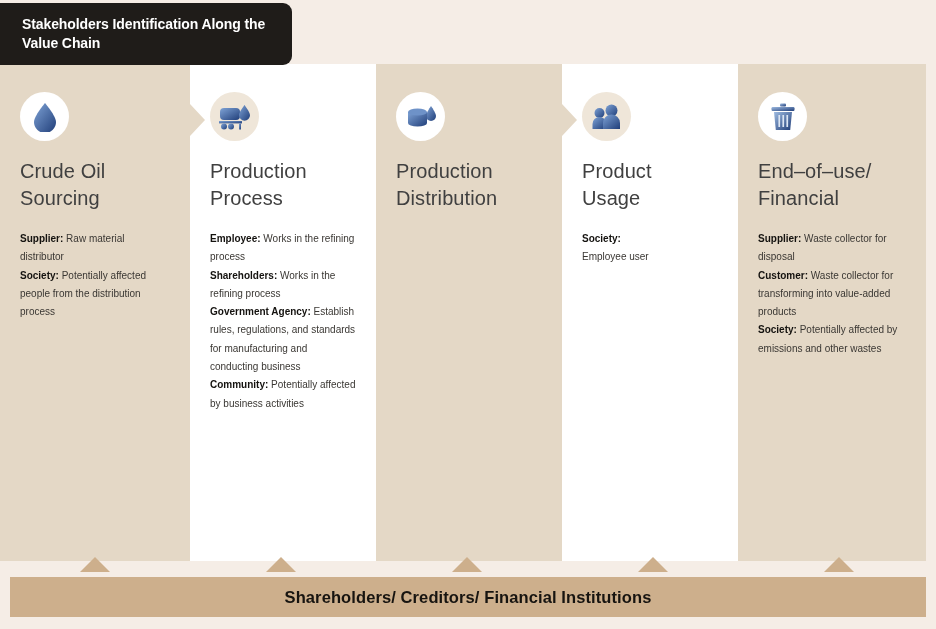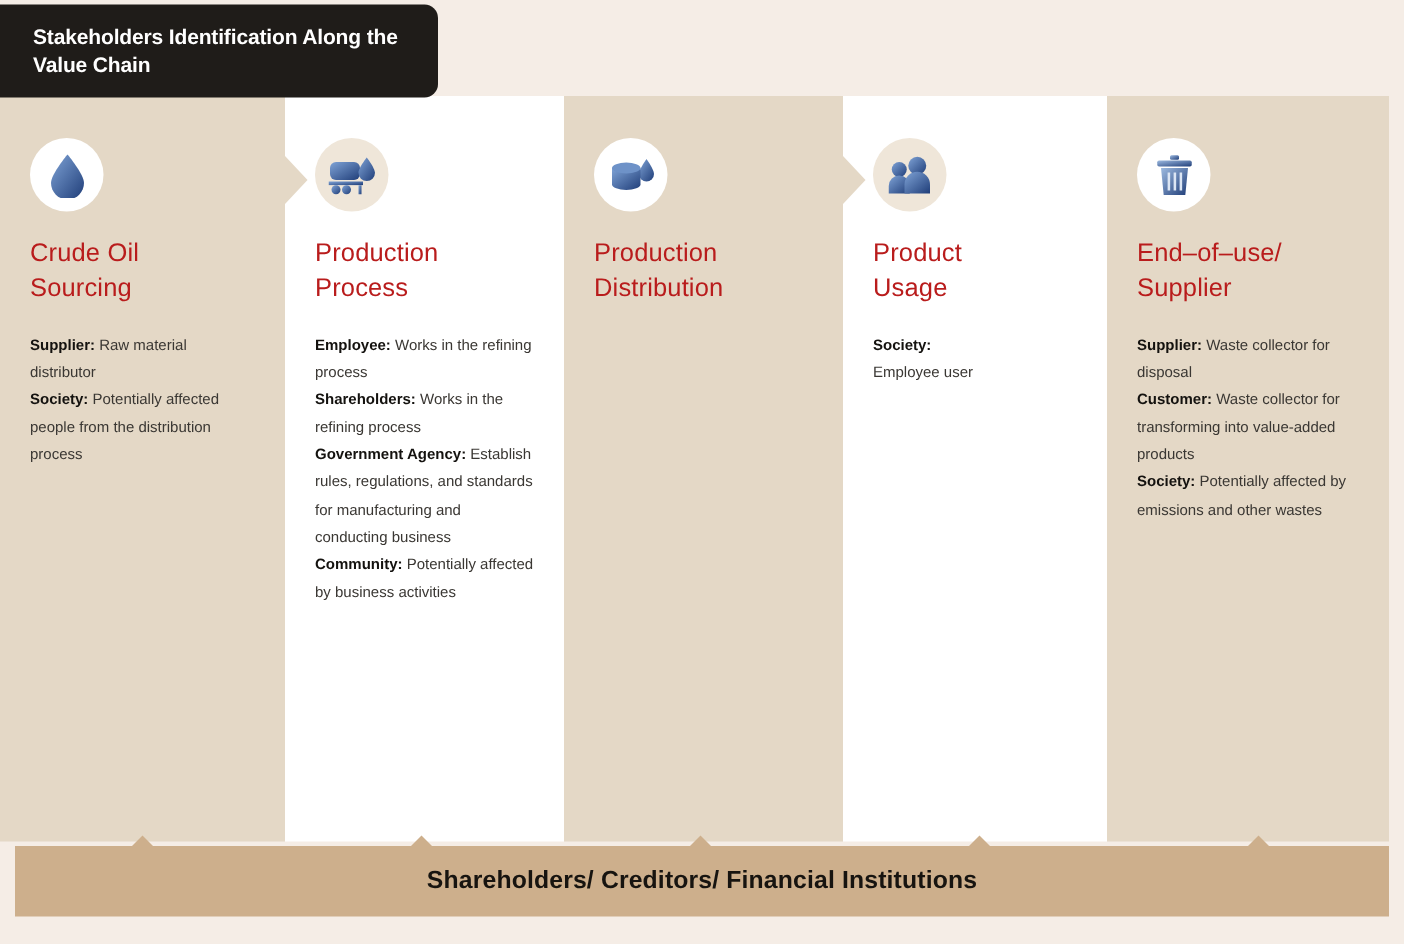--- a/index.html
+++ b/index.html
@@ -70,41 +70,41 @@
   .icon-circle {
     width:49px; height:49px;
     border-radius:50%;
     display:flex; align-items:center; justify-content:center;
     margin-bottom:17px;
   }
   .icon-circle.on-tan   { background:#FFFFFF; }
   .icon-circle.on-white { background:#EFE6D9; }
 
   .col-title {
-    font-size:17px;
-    color:#b91c1c;
+    font-size:20px;
+    color:#404040;
     line-height:1.35;
     font-weight:400;
     margin-bottom:18px;
     white-space:pre-line;
     letter-spacing:0.1px;
   }
 
   .col-body {
     font-size:10px;
     line-height:1.83;
     color:#3A3733;
   }
   .col-body .role { font-weight:bold; color:#14120F; }
 
   
   .bottom-bar {
     position:absolute;
-    left:10px; bottom:18px;
-    width:916px; height:47px;
+    left:10px; bottom:12px;
+    width:916px; height:40px;
     background:#CDAF8C;
     display:flex; align-items:center; justify-content:center;
     z-index:20;
   }
   .bottom-bar .bar-text {
     font-size:16.5px;
     font-weight:bold;
     color:#171410;
     letter-spacing:0.1px;
   }
@@ -229,21 +229,21 @@
             </defs>
           <rect x="10" y="0.5" width="6" height="3" rx="1" fill="url(#g5)"></rect>
           <rect x="1.5" y="4" width="23" height="4" rx="1.2" fill="url(#g5)"></rect>
           <path d="M4 9 h18 l-1.8 18 h-14.4 Z" fill="url(#g5)"></path>
           <rect x="8.4" y="12" width="1.7" height="12" fill="#DCE6F4"></rect>
           <rect x="12.4" y="12" width="1.7" height="12" fill="#DCE6F4"></rect>
           <rect x="16.4" y="12" width="1.7" height="12" fill="#DCE6F4"></rect>
         </svg>
       </div>
       <div class="col-title">End–of–use/
-Supplier</div>
+Financial</div>
       <div class="col-body">
         <span class="role">Supplier:</span><span> Waste collector for disposal</span><br>
         <span class="role">Customer:</span><span> Waste collector for transforming into value-added products</span><br>
         <span class="role">Society:</span><span> Potentially affected by emissions and other wastes</span>
       </div>
     </div>
 
   </div>
 
   <div class="arrow-up" style="left:80px;"></div>

